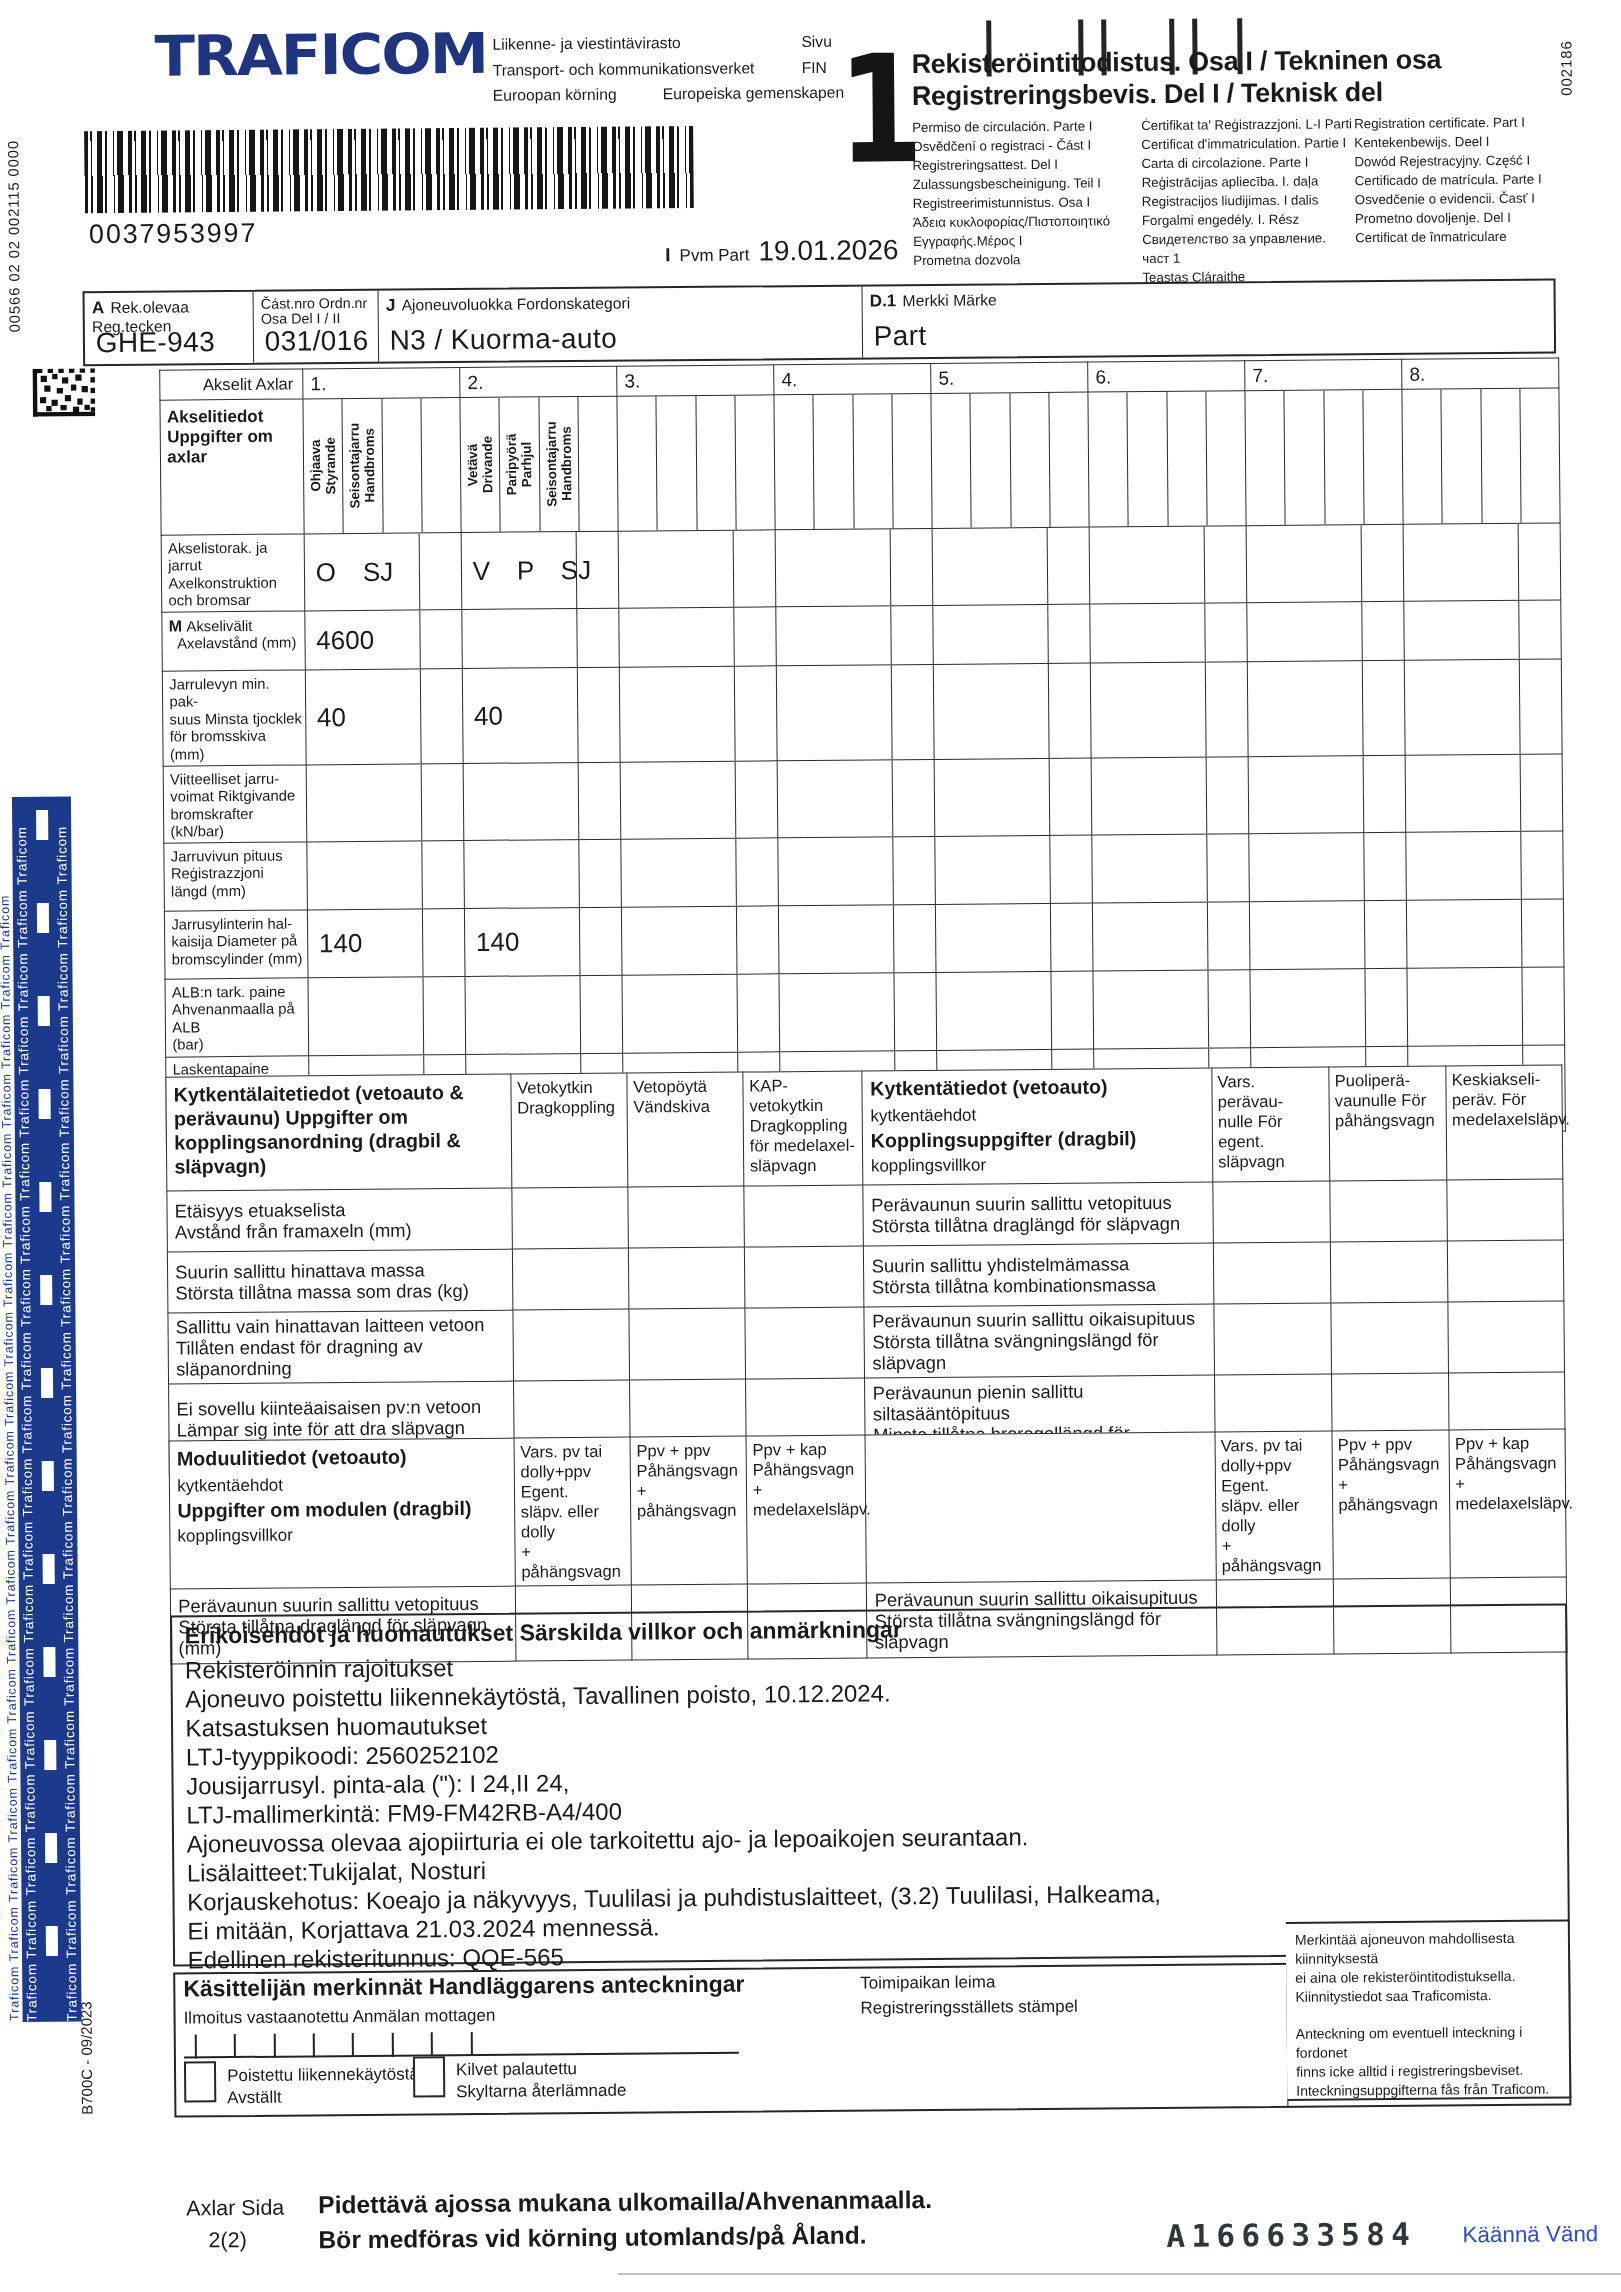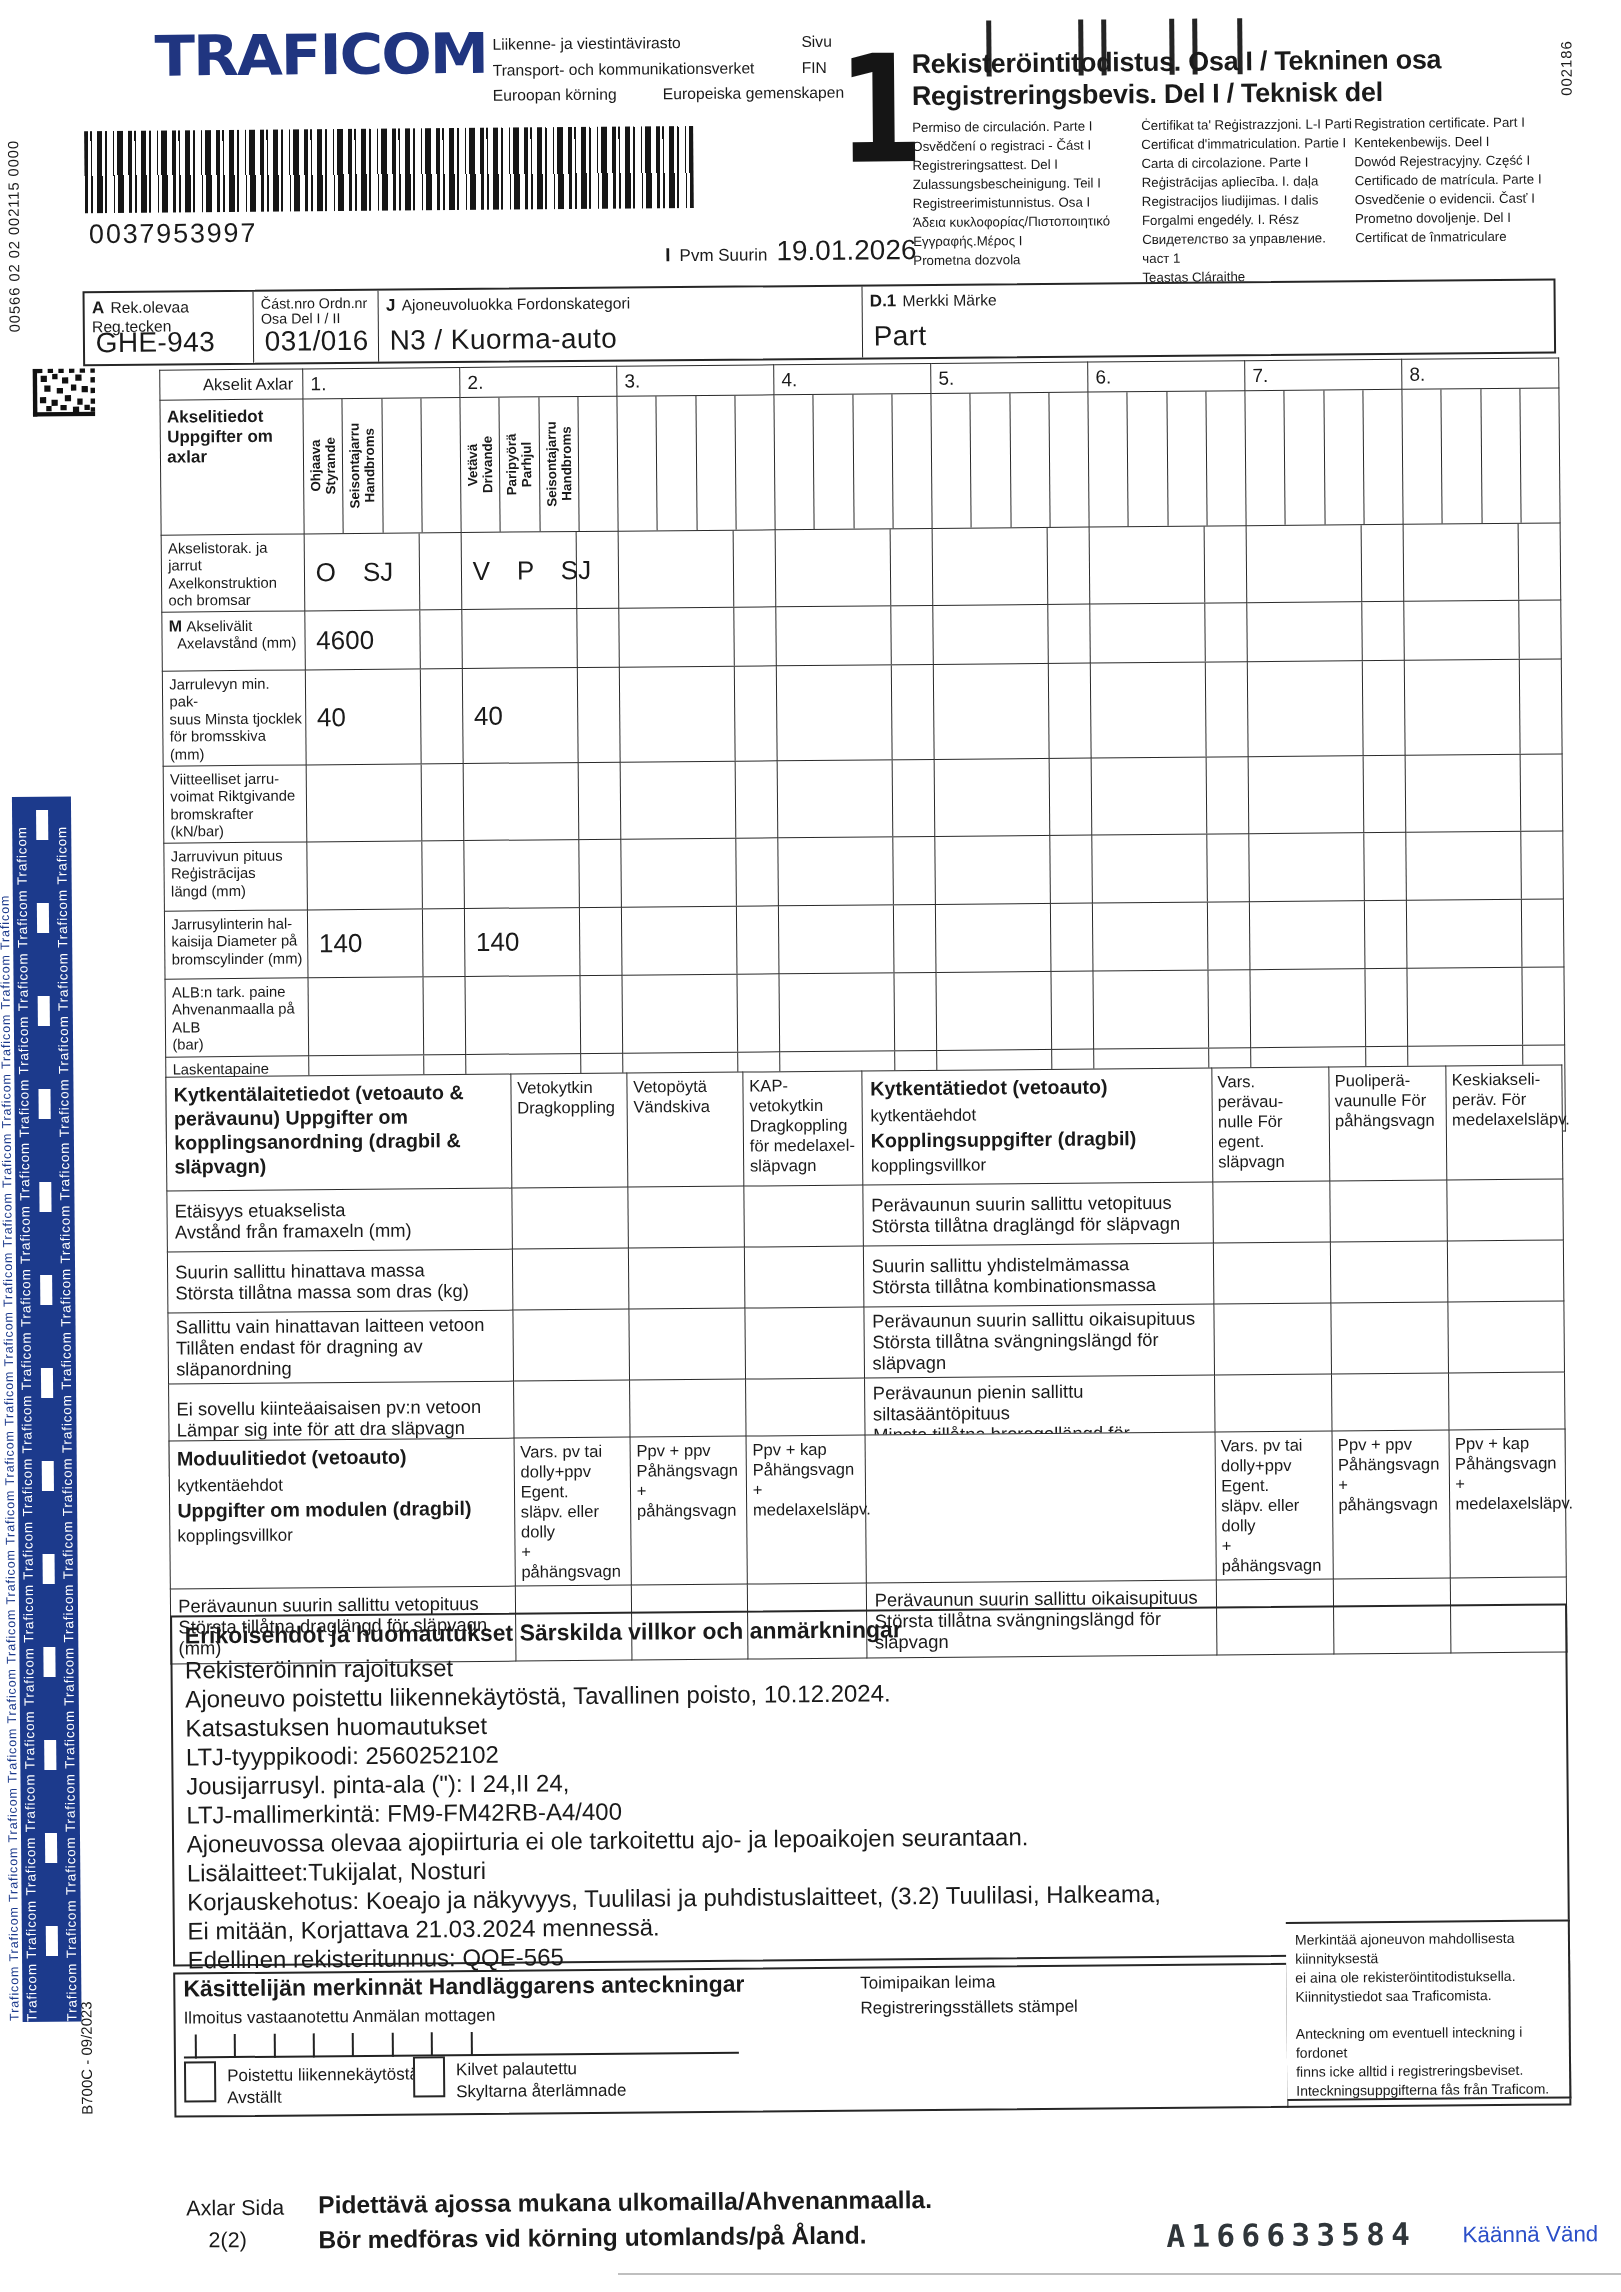--- a/index.html
+++ b/index.html
@@ -223,21 +223,21 @@
     <rect x="36" y="30" width="7" height="7" fill="#111"></rect>
       <rect x="50" y="34" width="6" height="7" fill="#111"></rect>
     <rect x="15" y="42" width="6" height="6" fill="#111"></rect>
       <rect x="31" y="41" width="7" height="6" fill="#111"></rect>
     <rect x="45" y="43" width="7" height="6" fill="#111"></rect>
       <rect x="58" y="41" width="6" height="6" fill="#111"></rect>
   </svg>
 
   <div class="abs dateline">
     <span class="dtag">I</span>
-    <span class="dlab">Pvm Suurin</span>
+    <span class="dlab">Pvm Part</span>
     <span class="dval">19.01.2026</span>
   </div>
 
   <div id="id-row" class="abs">
     <div class="idcell c-a">
       <span class="tag">A</span><span class="lab">Rek.olevaa Reg.tecken</span>
       <div class="idval">GHE-943</div>
     </div>
     <div class="idcell c-ord">
       <div class="lab2">Část.nro Ordn.nr</div>
@@ -414,21 +414,21 @@
             <td class="axcell"></td>
             <td class="axcell"></td>
             <td class="axcell"></td>
             <td class="axcell"></td>
             <td class="axcell"></td>
             <td class="axcell"></td>
             <td class="axcell"></td>
           </tr>
           <tr>
             <td class="axlabel"><span class="pl">Jarruvivun pituus
-Reģistrācijas
+Reġistrazzjoni
 längd (mm)</span></td>
             <td class="axcell"></td>
             <td class="axcell"></td>
             <td class="axcell"></td>
             <td class="axcell"></td>
             <td class="axcell"></td>
             <td class="axcell"></td>
             <td class="axcell"></td>
             <td class="axcell"></td>
           </tr>

